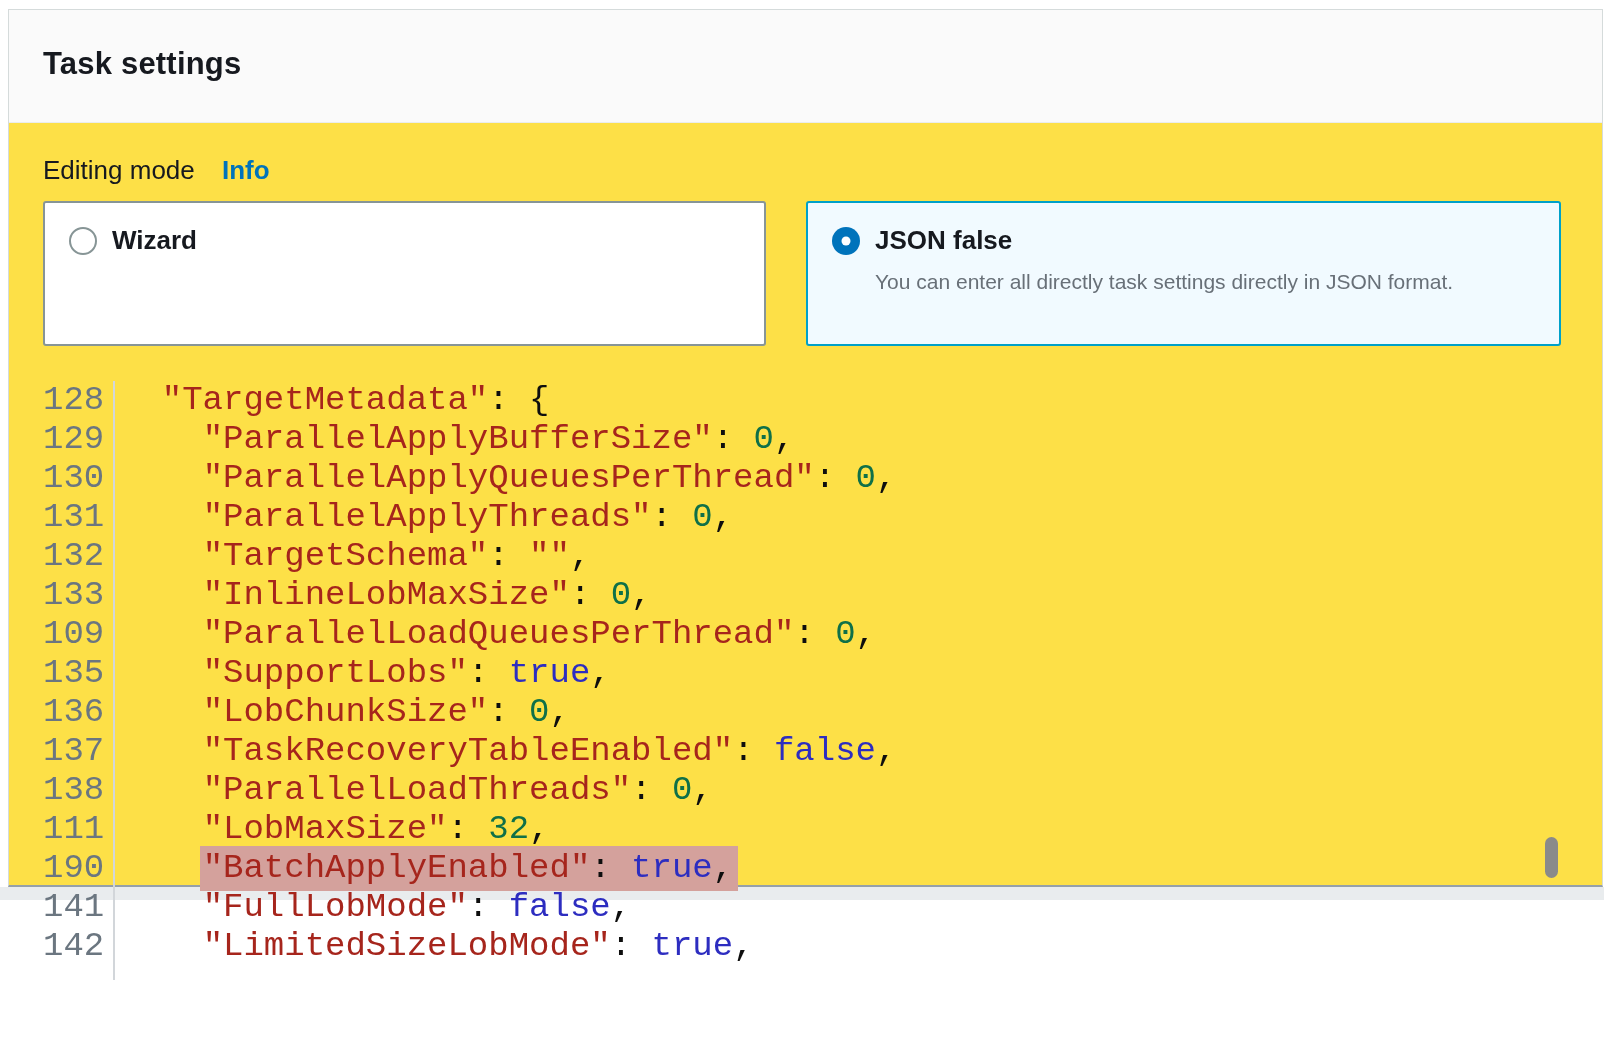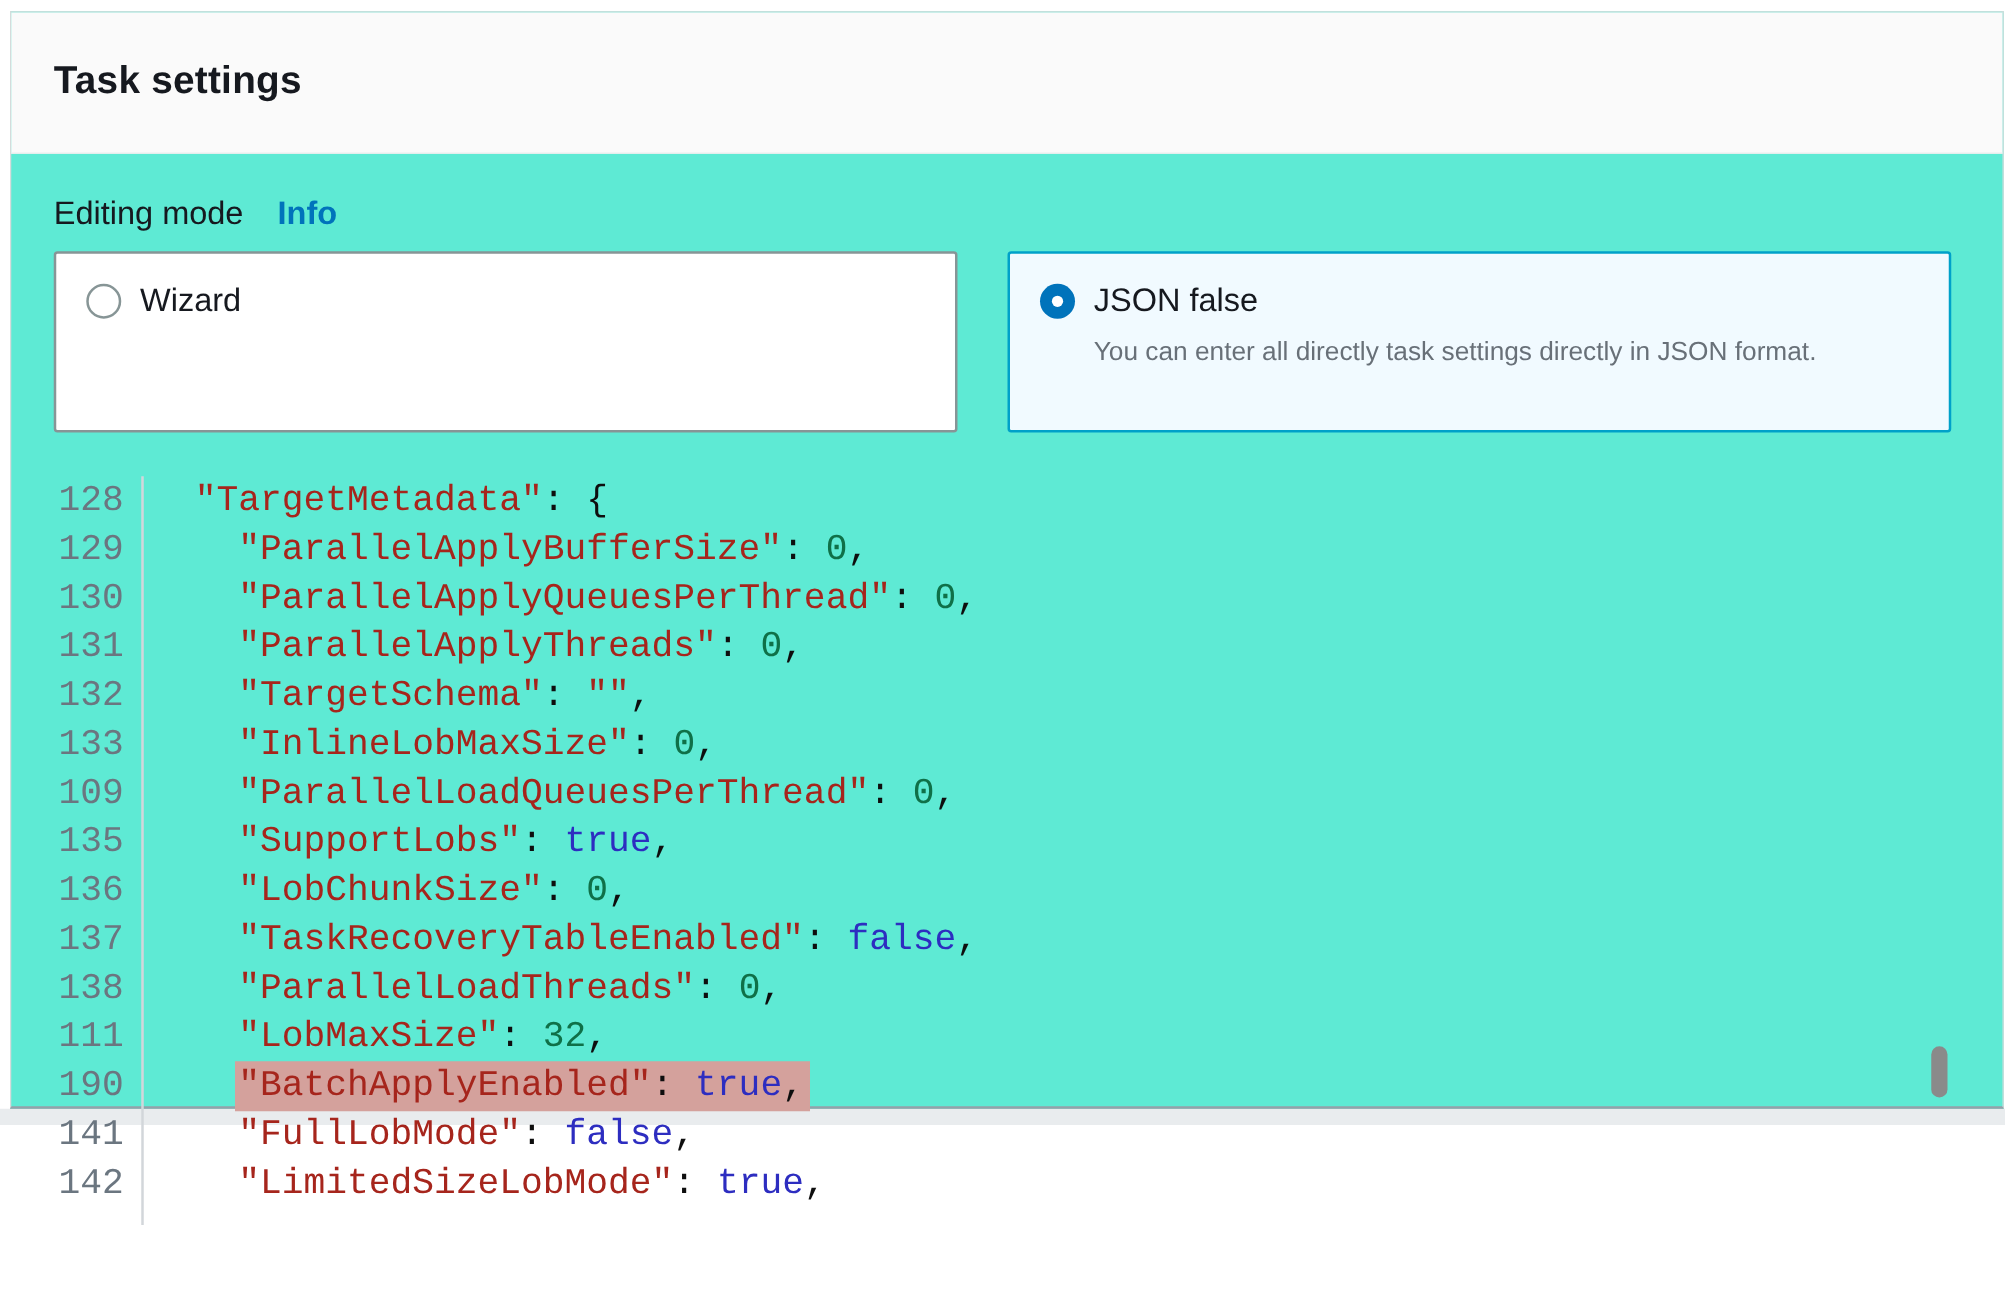--- a/index.html
+++ b/index.html
@@ -7,21 +7,21 @@
     width:1604px;height:1046px;overflow:hidden;
     background:#ffffff;
     font-family:"Liberation Sans", sans-serif;
     color:#16191f;
   }
   .panel{
     position:relative;
     margin:9px 0 0 8px;
     width:1595px;height:878px;
     box-sizing:border-box;
-    background:#5eead4;
+    background:#fde047;
     border:1px solid #d5dbdb;
     border-bottom:2px solid #95a0a9;
   }
   .panel-header{
     background:#fafafa;
     border-bottom:1px solid #eaeded;
     padding:36px 34px 40px 34px;
   }
   .panel-header h1{
     margin:0;font-size:31px;font-weight:bold;color:#16191f;letter-spacing:.2px;
@@ -30,37 +30,37 @@
   .field-label-row{font-size:26px;margin-bottom:15px;}
   .info-link{color:#0073bb;font-weight:bold;margin-left:20px;text-decoration:none;cursor:pointer;}
   .tiles{display:flex;gap:40px;margin-bottom:35px;}
   .tile{
     box-sizing:border-box;
     flex:0 0 723px;height:145px;
     border:2px solid #879596;border-radius:3px;
     background:#fff;padding:22px 24px;cursor:pointer;
   }
   .tile.selected{flex:0 0 755px;border-color:#00a1c9;background:#f1faff;}
-  .tile-head{display:flex;align-items:center;gap:15px;}
+  .tile-head{display:flex;align-items:center;gap:15px;font-weight:bold;}
   .radio{
     width:28px;height:28px;border-radius:50%;
     box-sizing:border-box;border:2px solid #879596;background:#fff;flex:none;
   }
   .radio.on{border:none;background:#0073bb;position:relative;}
   .radio.on::after{
     content:"";position:absolute;left:50%;top:50%;transform:translate(-50%,-50%);
     width:9px;height:9px;background:#fff;border-radius:50%;
   }
   .tile-title{font-size:26px;color:#16191f;}
   .tile-desc{margin:8px 0 0 43px;font-size:21px;line-height:36px;color:#687078;}
   
   .code{
     display:flex;
     font-family:"Liberation Mono", monospace;
-    font-size:29px;line-height:39px;
+    font-size:34px;line-height:39px;
   }
   .gutter{
     width:72px;flex:none;box-sizing:border-box;
     text-align:right;padding-right:14px;padding-bottom:14px;
     border-right:2px solid #d2d6da;color:#6b7680;
   }
   .ln{height:39px;}
   .lines{padding-left:6px;white-space:pre;}
   .cl{height:39px;}
   .tok-s{color:#a6251c;}

